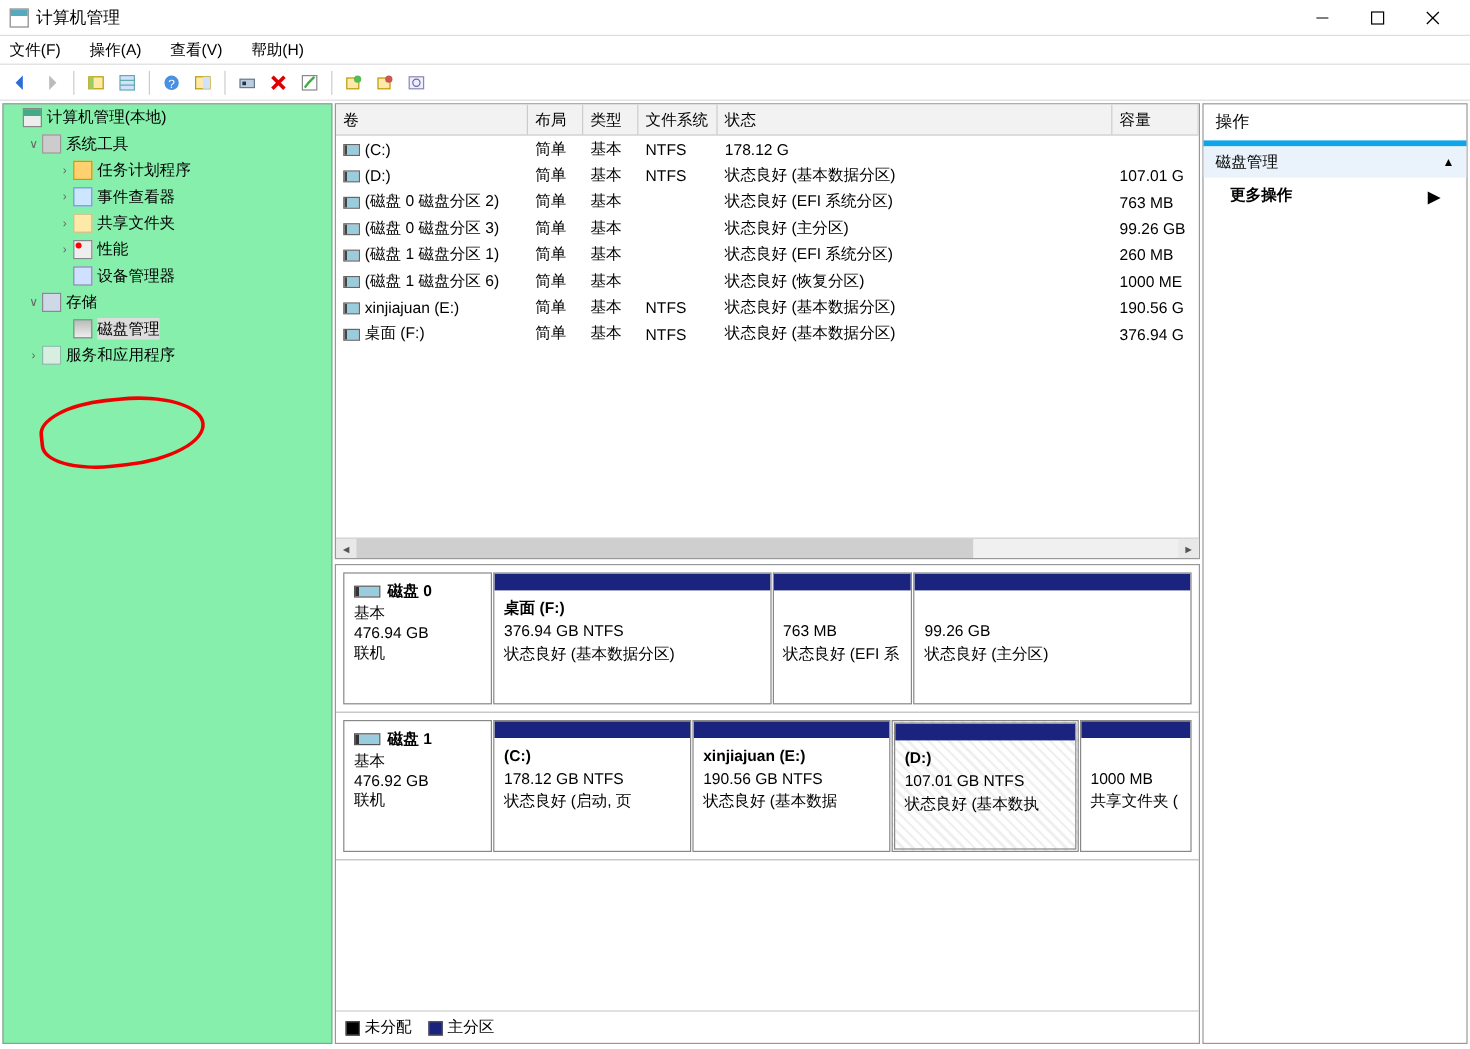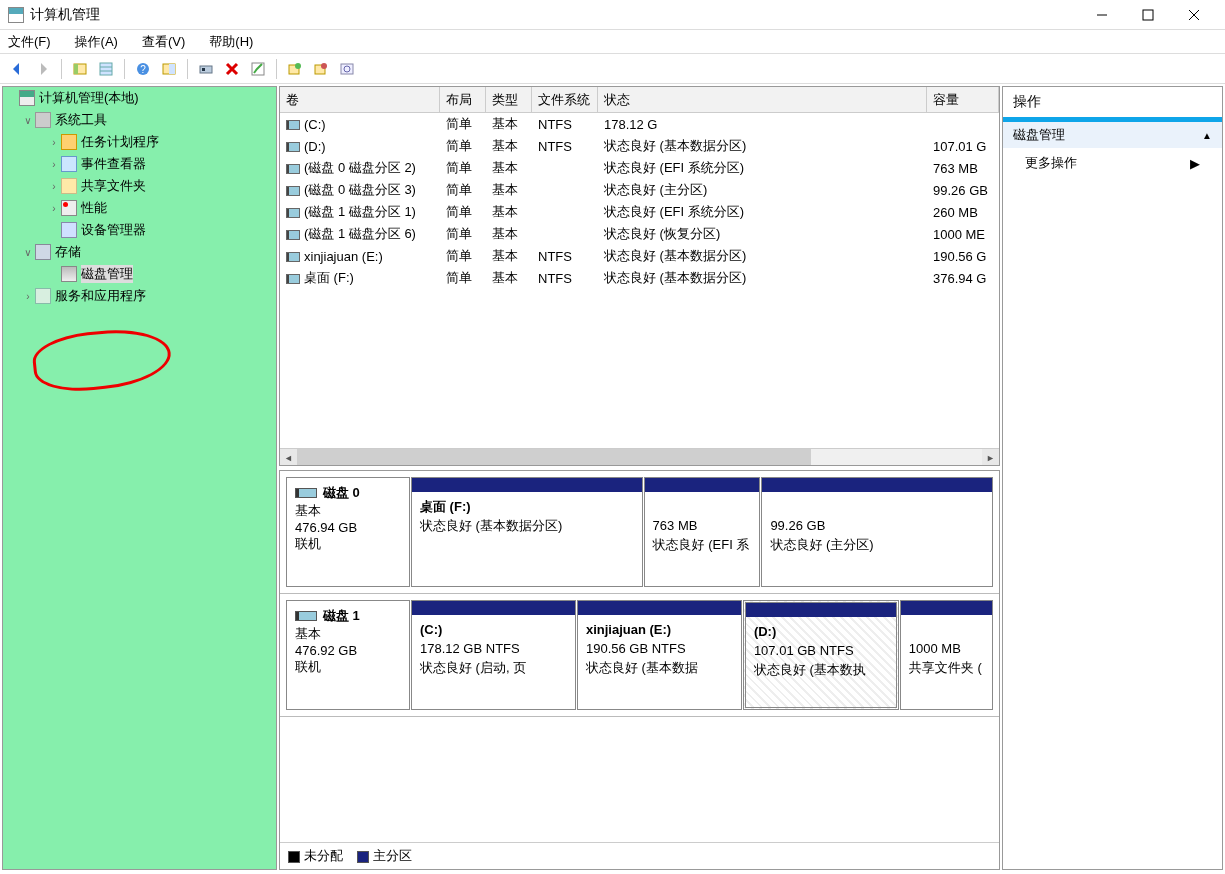--- a/index.html
+++ b/index.html
@@ -73,21 +73,21 @@
 .part.sel .bar { height: 14px; }
 .legend { border-top: 1px solid #ccc; padding: 4px 8px; display: flex; gap: 14px; align-items: center; font-size: 13px; }
 .leg-sw { display:inline-block; width: 12px; height: 12px; border: 1px solid #555; margin-right: 4px; vertical-align: middle; }
 .leg-sw.black { background: #000; }
 .leg-sw.navy { background: #1a237e; }
 
 .actions { width: 221px; border: 1px solid #999; margin: 2px; background: #fff; display: flex; flex-direction: column; }
 .actions-head { padding: 6px 10px; font-size: 14px; border-bottom: 5px solid #0ea5e9; }
 .actions-group { background: #eaf2fb; padding: 4px 10px; font-size: 13px; display:flex; justify-content: space-between; align-items:center; }
 .actions-group .tri { font-size: 10px; }
-.actions-item { padding: 6px 22px; font-size: 13px; display:flex; justify-content: space-between; align-items:center; }
+.actions-item { padding: 6px 22px; font-size: 13px; display:flex; justify-content: space-between; align-items:center;font-weight:bold; }
 </style>
 </head>
 <body>
 
 <div class="titlebar">
   <span class="app-icon"></span>
   <span class="title">计算机管理</span>
   <div class="winbtns">
     <div class="winbtn">
       <svg class="svg16" viewBox="0 0 16 16">
@@ -343,20 +343,21 @@
             </div>
           <div>基本</div>
           <div>476.94 GB</div>
           <div>联机</div>
         </div>
         <div class="parts">
           <div class="part" style="flex:4">
             <div class="bar"></div>
             <div class="pbody">
                 <div class="pname">桌面  (F:)</div>
+                <div>376.94 GB NTFS</div>
                 <div>状态良好 (基本数据分区)</div>
               </div>
           </div>
           <div class="part" style="flex:2">
             <div class="bar"></div>
             <div class="pbody">
                 <div>&nbsp;</div>
                 <div>763 MB</div>
                 <div>状态良好 (EFI 系</div>
               </div>

